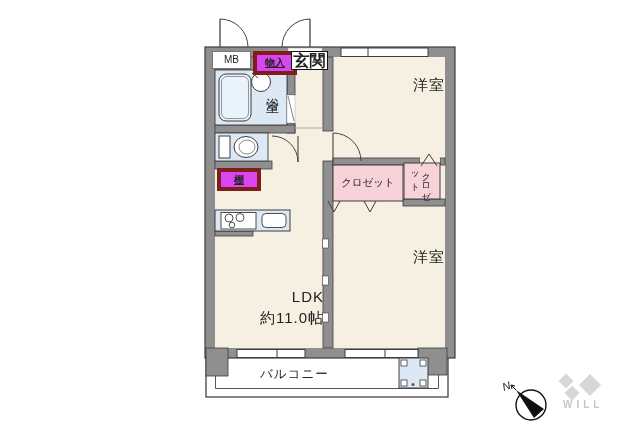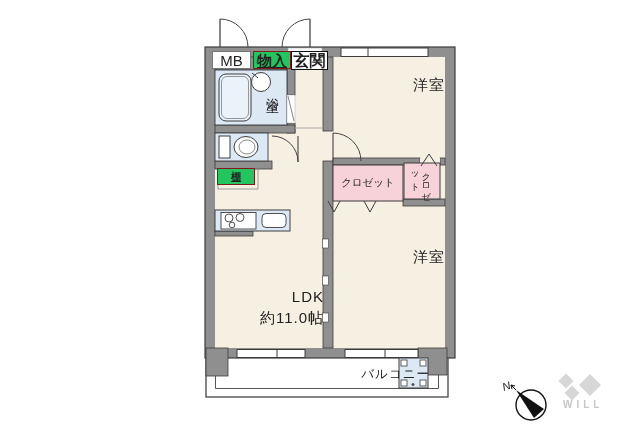--- a/index.html
+++ b/index.html
@@ -4,23 +4,23 @@
 <style>
   html,body{margin:0;padding:0;background:#fff;}
   #stage{
     position:relative;width:640px;height:427px;background:#fff;overflow:hidden;
     font-family:"Liberation Sans","DejaVu Sans",sans-serif;color:#222;
   }
   #plan-svg{position:absolute;left:0;top:0;}
   .lbl{position:absolute;color:#222;}
   .boxlbl{
     display:flex;align-items:center;justify-content:center;
-    background:#fff;border:1px solid #777;font-size:15px;line-height:1;
+    background:#fff;border:1px solid #777;font-size:10px;line-height:1;
   }
-  .pink{background:#22c55e;border:1px solid #7f1d1d;text-decoration:underline;}
+  .pink{background:#d946ef;border:4px solid #7f1d1d;text-decoration:underline;}
   .roomlbl{text-align:right;font-size:15px;line-height:21px;letter-spacing:1px;color:#222;}
   .vert{writing-mode:vertical-rl;text-orientation:upright;}
 </style>
 </head>
 <body>
 
 <div id="stage">
 
   <svg id="plan-svg" width="640" height="427" viewBox="0 0 640 427">
 
@@ -209,15 +209,15 @@
 
   <div class="lbl roomlbl" style="left:212px;top:246px;width:112px;margin-top:40px;">
     <div>LDK</div>
     <div>約11.0帖</div>
   </div>
 
   <div class="lbl roomlbl" style="left:331px;top:246px;width:114px;">
     <div>洋室</div>
   </div>
 
-  <div class="lbl" style="left:260px;top:366px;width:170px;text-align:right;font-size:12.5px;letter-spacing:1px;">バルコニー</div>
+  <div class="lbl" style="left:260px;top:366px;width:170px;text-align:left;font-size:12.5px;letter-spacing:1px;">バルコニー</div>
 
 </div>
 
 </body></html>

